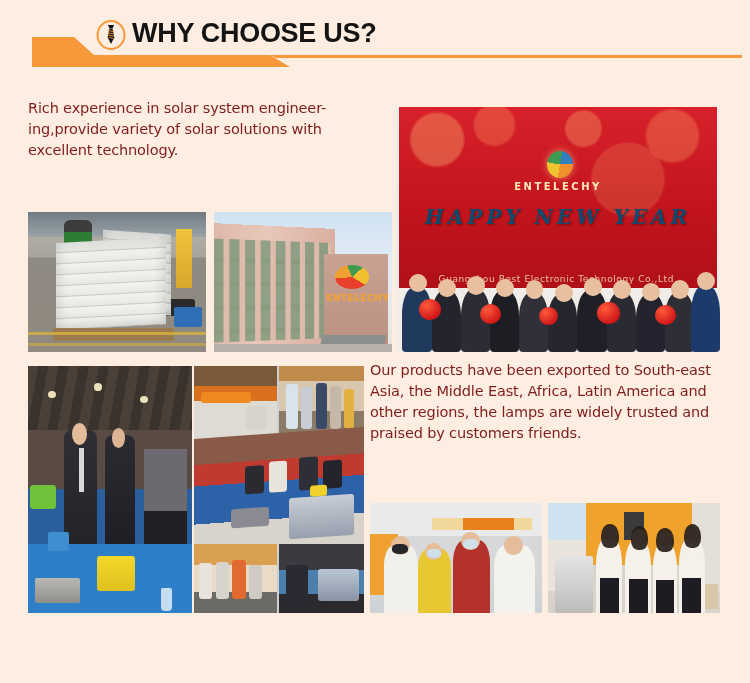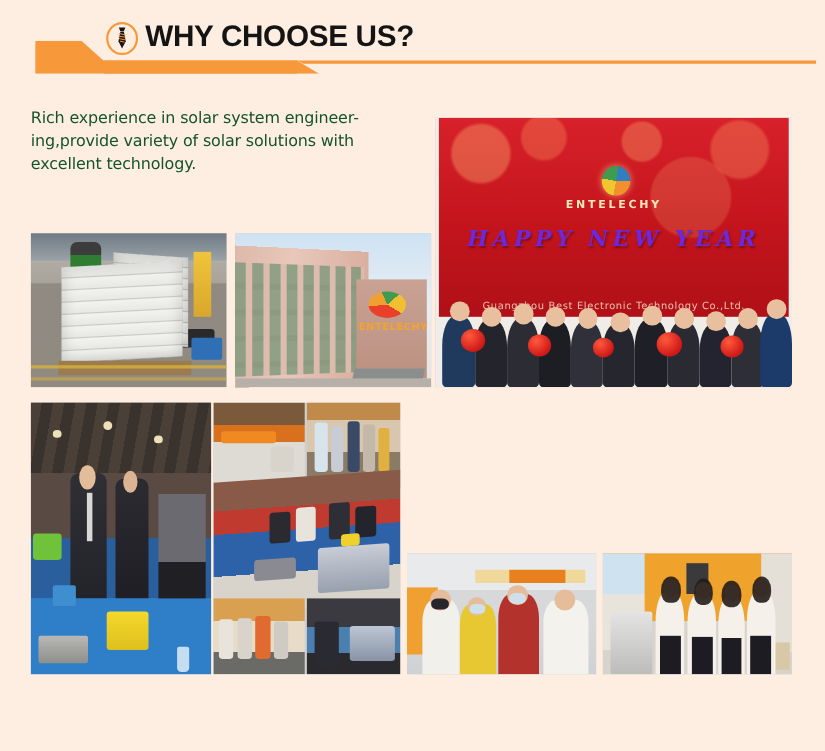--- a/index.html
+++ b/index.html
@@ -51,21 +51,21 @@
   .no-title {
     font-size: 27px;
     font-weight: bold;
     color: #141414;
     line-height: 1.15;
     margin: 0 0 4px 0;
     letter-spacing: -0.2px;
   }
   .no-body {
     font-size: 14.5px;
-    color: #14532d;
+    color: #7f1d1d;
     line-height: 1.45;
     margin: 0;
     font-family: "DejaVu Sans", sans-serif;
     letter-spacing: -0.15px;
   }
 
   
   .no2-block {
     position: absolute;
     left: 370px; top: 360px;
@@ -138,21 +138,21 @@
         radial-gradient(circle at 30% 10%, rgba(255,160,100,.3) 0 7%, transparent 8%),
         radial-gradient(circle at 58% 12%, rgba(255,190,120,.3) 0 7%, transparent 8%),
         radial-gradient(circle at 86% 16%, rgba(255,170,110,.3) 0 8%, transparent 9%),
         radial-gradient(circle at 72% 40%, rgba(255,200,130,.18) 0 14%, transparent 15%);}
   .gp-logo-circle { position:absolute; left:46.5%; top:18%; width:8%; height:11%; border-radius:50%;
       background: conic-gradient(from 190deg, #f0c52e 0 25%, #3f9b4f 25% 50%, #2f7fc1 50% 72%, #f0912e 72% 100%);
       box-shadow: 0 0 7px rgba(255,220,150,.6);}
   .gp-brand { position:absolute; left:0; top:30%; width:100%; text-align:center;
       color:#ffe9b8; font-size:10px; font-weight:bold; letter-spacing:2.5px; font-family:"DejaVu Sans", sans-serif;}
   .gp-hny { position:absolute; left:0; top:40%; width:100%; text-align:center;
-      color:#6d28d9; font-size:20px; font-weight:bold; font-style:italic; letter-spacing:4px;
+      color:#0c4a6e; font-size:20px; font-weight:bold; font-style:italic; letter-spacing:4px;
       font-family:"DejaVu Serif", serif; text-shadow:1px 1px 2px rgba(0,0,0,.35);}
   .gp-cn { position:absolute; left:0; top:57%; width:100%; text-align:center;
       color:#fffdf4; font-size:15px; font-weight:bold; letter-spacing:1px;
       font-family:"DejaVu Sans", sans-serif; text-shadow:1px 1px 2px rgba(0,0,0,.3);}
   .gp-en { position:absolute; left:0; top:68%; width:100%; text-align:center;
       color:#f4dcc0; font-size:9px; letter-spacing:.6px; font-family:"DejaVu Sans", sans-serif; opacity:.85;}
   .gp-people { position:absolute; left:0; bottom:0; width:100%; height:34%;}
   .gp-p { position:absolute; bottom:0; border-radius:42% 42% 4px 4px; }
   .gp-head { position:absolute; border-radius:50%; background:#e8c0a0; }
   .gp-lantern { position:absolute; border-radius:50%;
@@ -243,20 +243,21 @@
   </svg>
 
   <div class="hdr-title">WHY CHOOSE US?</div>
 </div>
 
 <div class="no1-block">
   <div class="no-body">Rich experience in solar system engineer-ing,provide variety of solar  solutions with excellent technology.</div>
 </div>
 
 <div class="no2-block">
+  <div class="no-body">Our products have been exported to South-east Asia, the Middle East, Africa, Latin America and other regions, the lamps are widely trusted and praised by customers friends.</div>
 </div>
 
 <div class="photo" id="ph-warehouse">
   <div class="wh-bg"></div>
   <div class="wh-ceiling"></div>
   <div class="wh-worker"></div>
   <div class="wh-yellowpost"></div>
   <div class="wh-dark"></div>
   <div class="wh-blue"></div>
   <div class="wh-stack2"></div>

